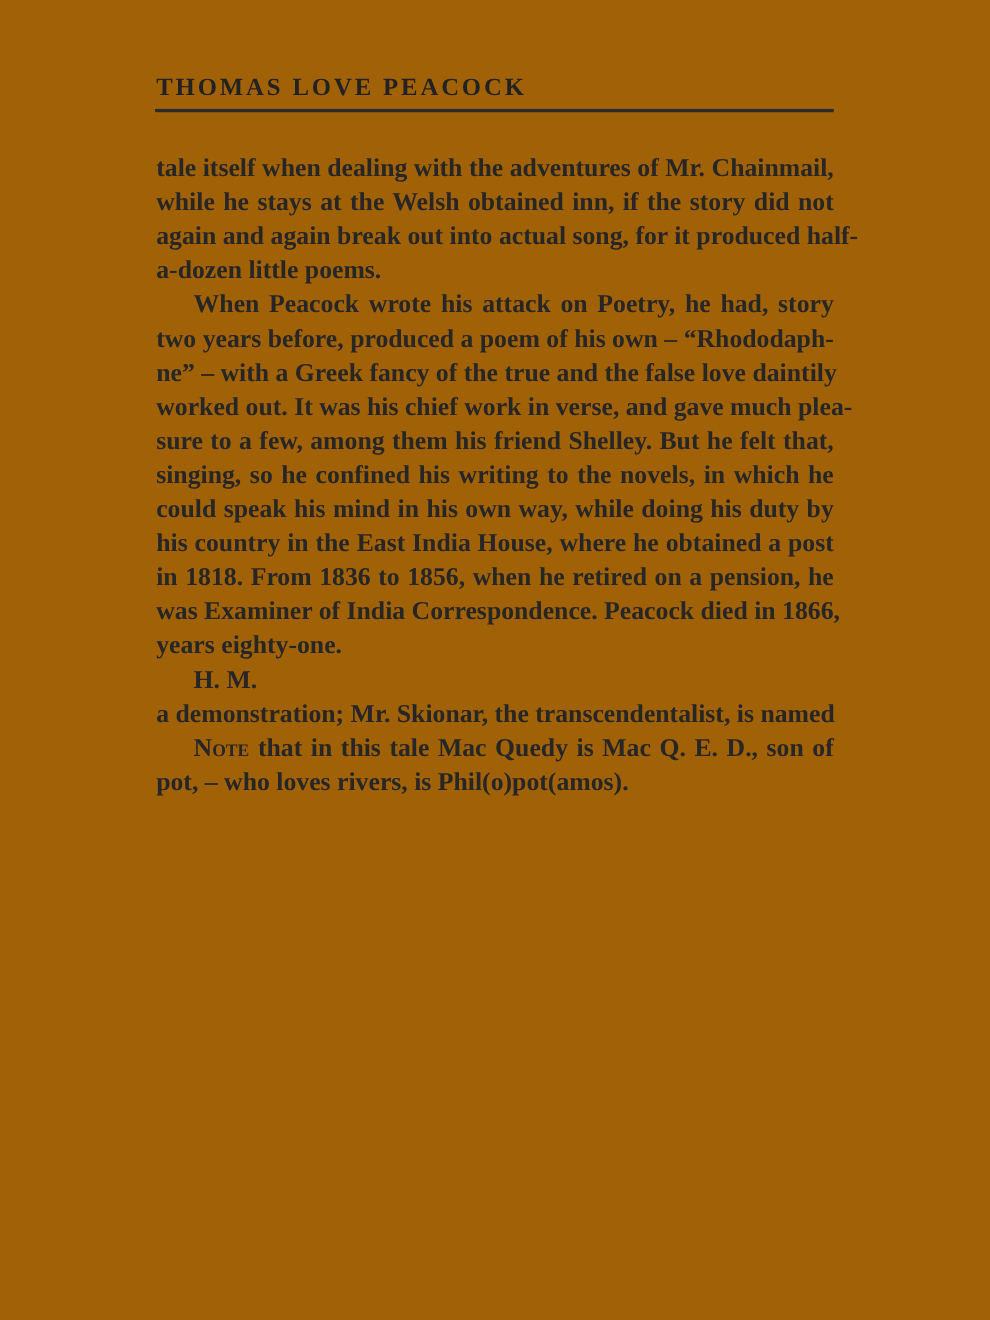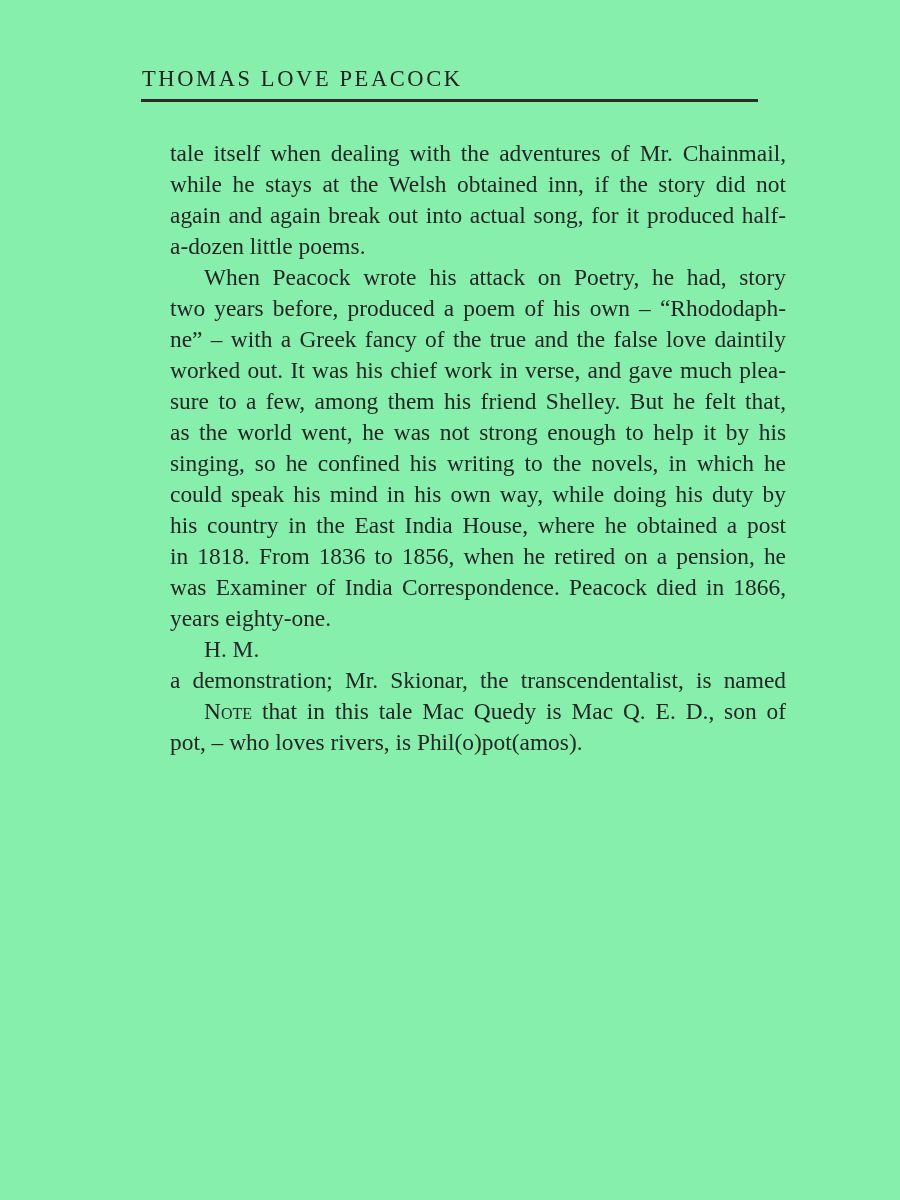--- a/index.html
+++ b/index.html
@@ -1,30 +1,30 @@
 <!DOCTYPE html>
 <html><head>
 <meta charset="utf-8">
 <style>
   html, body { margin: 0; padding: 0; background: #ffffff; }
   body { width: 900px; height: 1200px; position: relative; overflow: hidden; }
-  .page { position: absolute; left: 0; top: 0; width: 900px; height: 1200px; background: #86efac; color: #222; }
+  .page { position: absolute; left: 0; top: 0; width: 900px; height: 1200px; background: #a16207; color: #222; font-weight: bold; }
   .running-head {
     position: absolute; left: 142px; top: 64px; width: 616px;
     font-family: "Liberation Serif", "DejaVu Serif", serif;
     font-size: 22.5px; letter-spacing: 2.6px; color: #222;
     line-height: 30px; white-space: nowrap;
   }
   .head-rule {
     position: absolute; left: 141px; top: 99px; width: 617px; height: 3px; background: #2b2b2b;
   }
   .body-text {
     position: absolute; left: 142px; top: 138px; width: 616px;
     font-family: "Liberation Serif", "DejaVu Serif", serif;
-    font-size: 23.4px; line-height: 31px; color: #262626; margin-left: 28px;
+    font-size: 23.4px; line-height: 31px; color: #262626;
   }
   .line { display: block; height: 31px; white-space: nowrap; text-align: justify; text-align-last: justify; }
   .line.last { text-align-last: left; }
   .line.indent { padding-left: 34px; }
   .sc { font-variant: small-caps; }
 </style>
 </head>
 <body>
 
 <div class="page">
@@ -39,21 +39,20 @@
       <span class="line">again and again break out into actual song, for it produced half-</span>
       <span class="line last">a-dozen little poems.</span>
     </div>
 
     <div>
       <span class="line indent">When Peacock wrote his attack on Poetry, he had, story</span>
       <span class="line">two years before, produced a poem of his own – “Rhododaph-</span>
       <span class="line">ne” – with a Greek fancy of the true and the false love daintily</span>
       <span class="line">worked out. It was his chief work in verse, and gave much plea-</span>
       <span class="line">sure to a few, among them his friend Shelley. But he felt that,</span>
-      <span class="line">as the world went, he was not strong enough to help it by his</span>
       <span class="line">singing, so he confined his writing to the novels, in which he</span>
       <span class="line">could speak his mind in his own way, while doing his duty by</span>
       <span class="line">his country in the East India House, where he obtained a post</span>
       <span class="line">in 1818. From 1836 to 1856, when he retired on a pension, he</span>
       <span class="line">was Examiner of India Correspondence. Peacock died in 1866,</span>
       <span class="line last">years eighty-one.</span>
     </div>
 
     <div>
       <span class="line indent last">H. M.</span>

